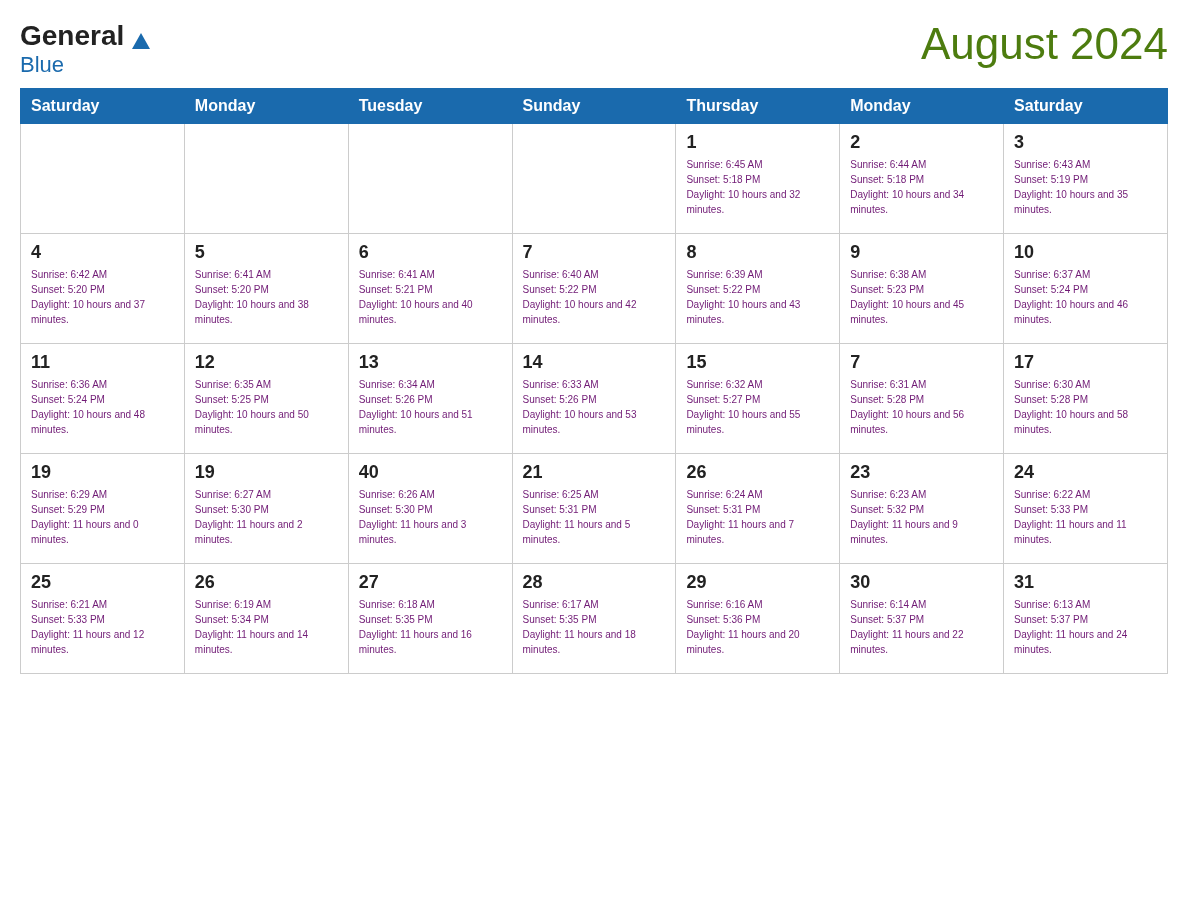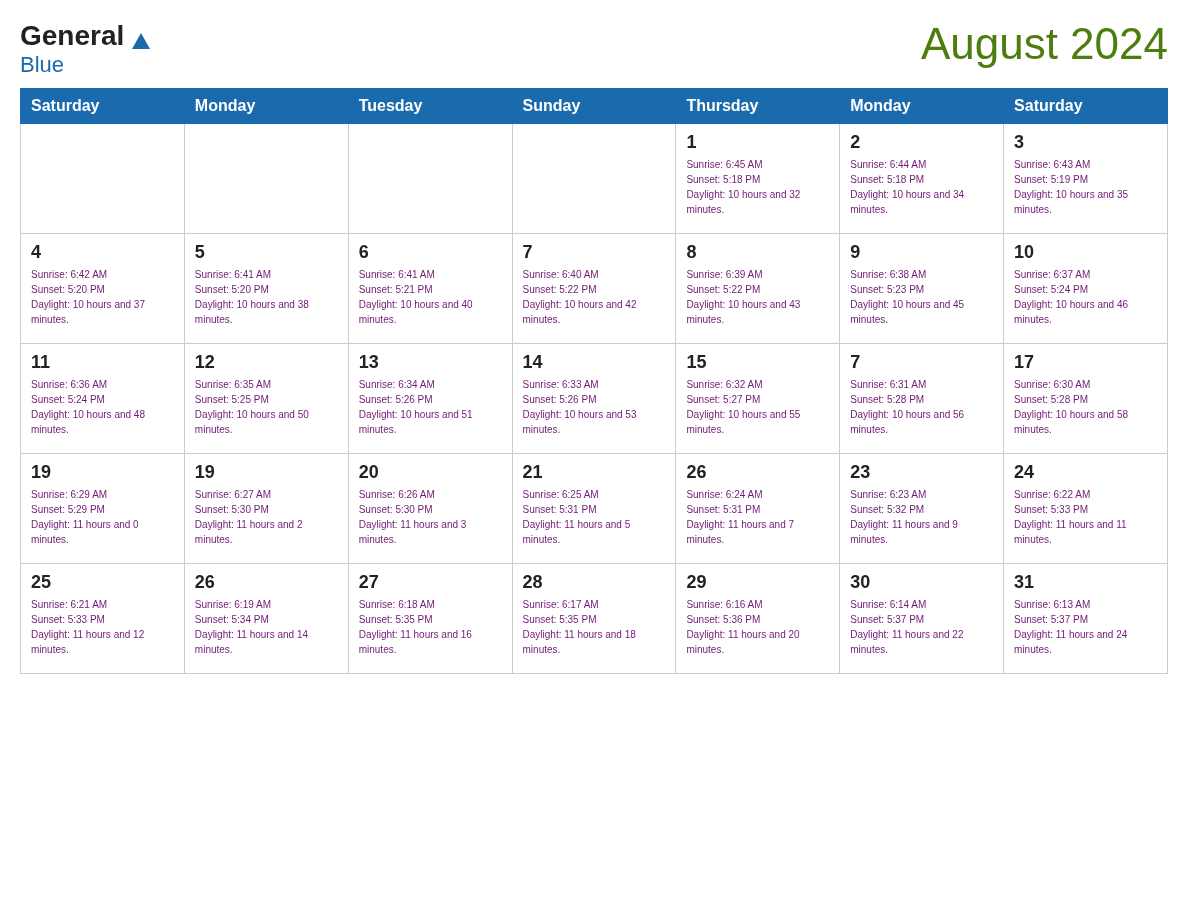--- a/index.html
+++ b/index.html
@@ -190,21 +190,21 @@
       <tr>
         <td>
           <span class="day-number">19</span>
           <div class="day-info">Sunrise: 6:29 AM<br>Sunset: 5:29 PM<br>Daylight: 11 hours and 0 minutes.</div>
         </td>
         <td>
           <span class="day-number">19</span>
           <div class="day-info">Sunrise: 6:27 AM<br>Sunset: 5:30 PM<br>Daylight: 11 hours and 2 minutes.</div>
         </td>
         <td>
-          <span class="day-number">20</span>
+          <span class="day-number">40</span>
           <div class="day-info">Sunrise: 6:26 AM<br>Sunset: 5:30 PM<br>Daylight: 11 hours and 3 minutes.</div>
         </td>
         <td>
           <span class="day-number">21</span>
           <div class="day-info">Sunrise: 6:25 AM<br>Sunset: 5:31 PM<br>Daylight: 11 hours and 5 minutes.</div>
         </td>
         <td>
           <span class="day-number">26</span>
           <div class="day-info">Sunrise: 6:24 AM<br>Sunset: 5:31 PM<br>Daylight: 11 hours and 7 minutes.</div>
         </td>

